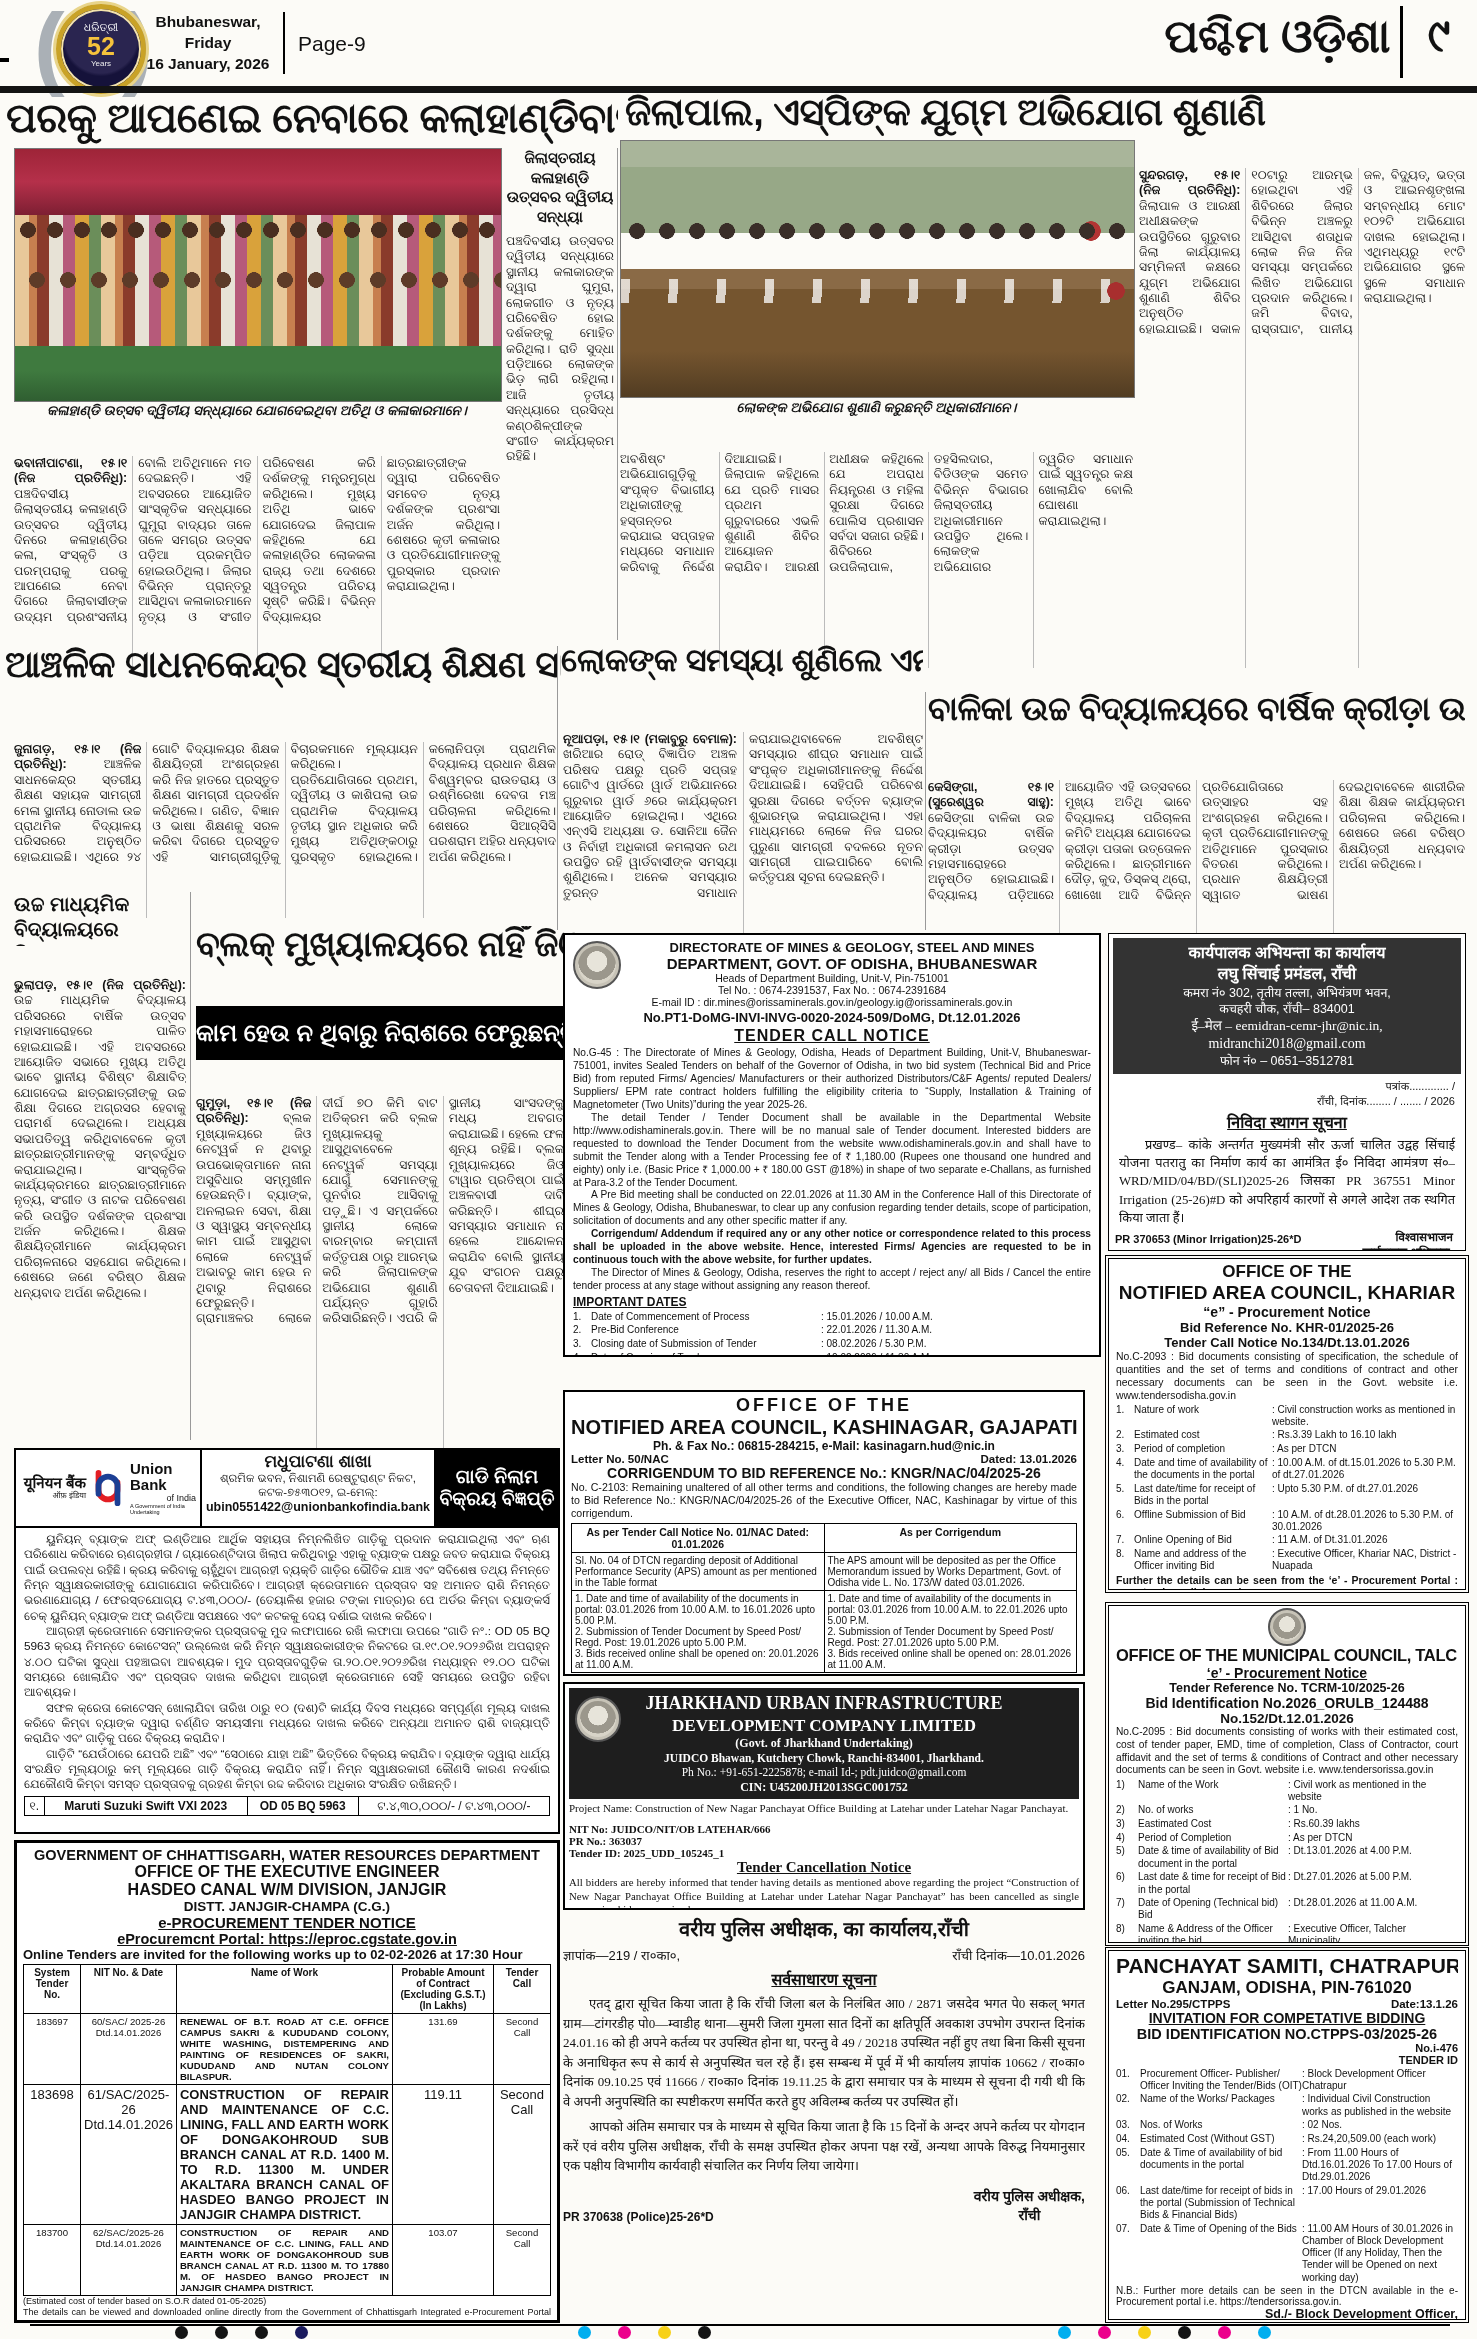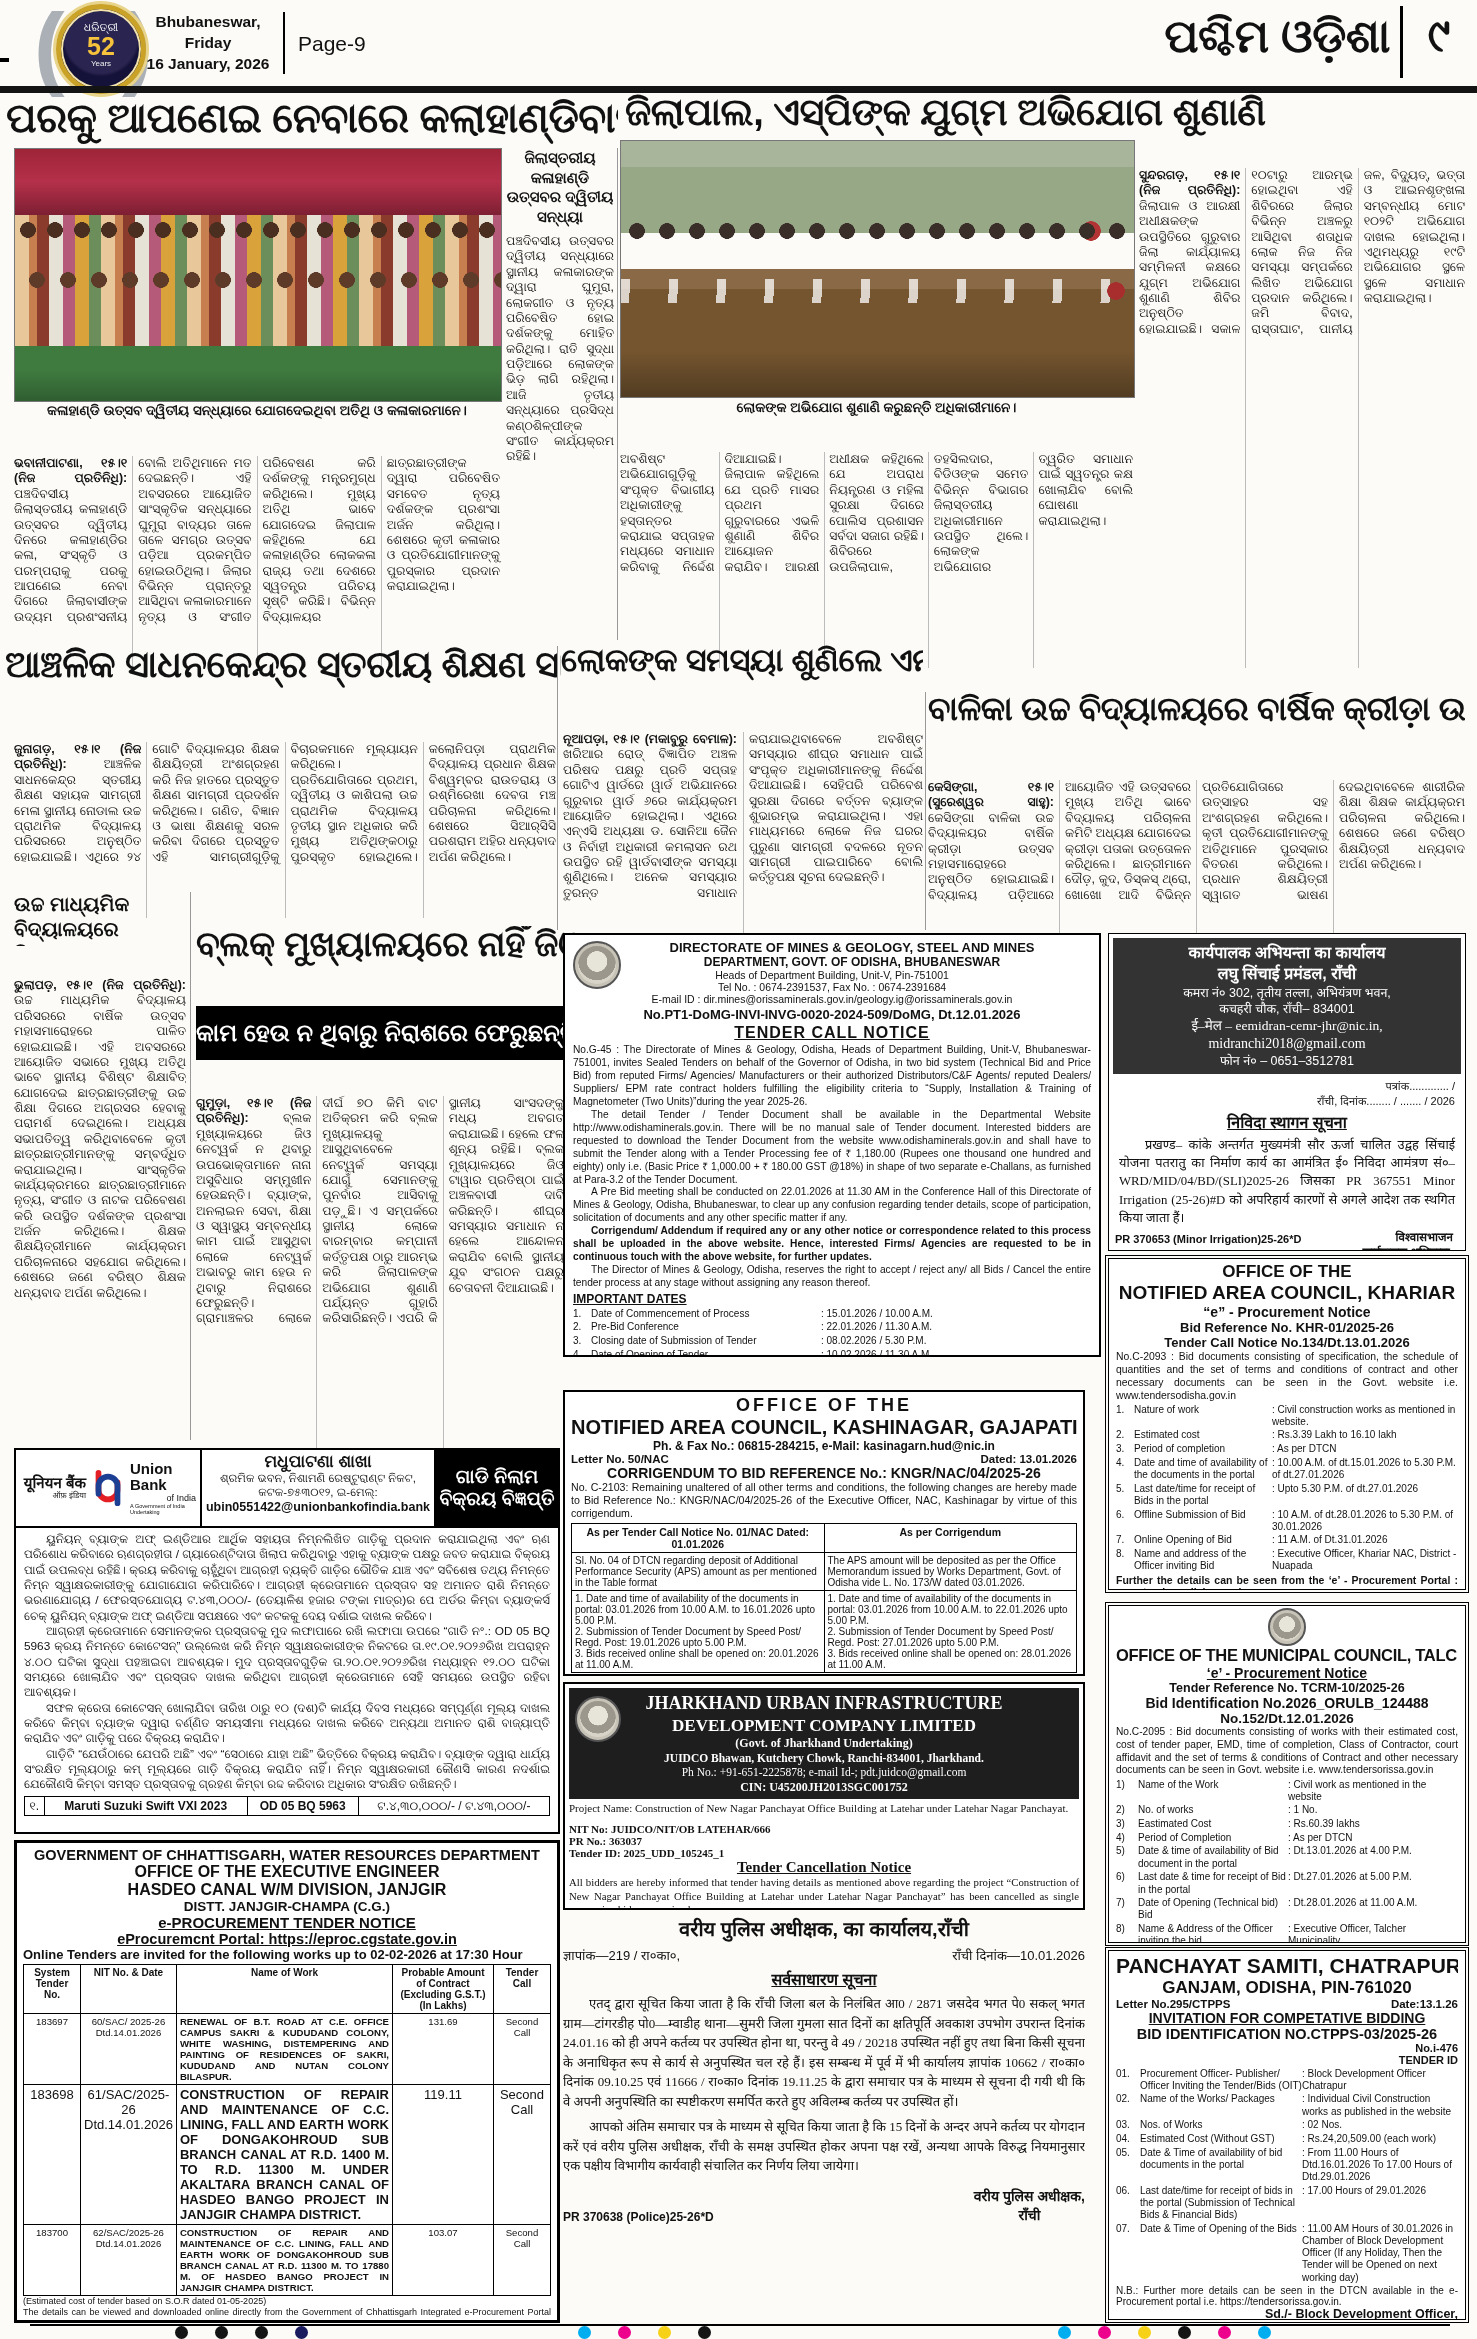--- a/index.html
+++ b/index.html
@@ -12,21 +12,21 @@
   .nowrap{white-space:nowrap;overflow:hidden;}
   .pre{white-space:pre-line;}
   .odia-head{font-weight:800;letter-spacing:-0.5px;line-height:1.05;}
   .dateline{font-weight:bold;}
   .body-text{font-size:12.4px;line-height:1.24;text-align:justify;margin-top:28px;}
   .cols2{column-count:2;column-gap:12px;column-rule:1px solid #bbb;}
   .cols3{column-count:3;column-gap:11px;column-rule:1px solid #bbb;}
   .cols4{column-count:4;column-gap:11px;column-rule:1px solid #bbb;}
   .cols5{column-count:5;column-gap:10px;column-rule:1px solid #bbb;}
   .vrule{width:1px;background:#999;}
-  .caption{font-size:13.5px;font-weight:bold;text-align:center;}
+  .caption{font-size:13.5px;font-weight:bold;text-align:center;font-style:italic;}
   .notice{border:2px solid #000;background:#fff;box-sizing:border-box;padding:5px 8px;overflow:hidden;}
   .dbl{border:1px solid #000;outline:1px solid #000;outline-offset:2px;}
   .split{display:flex;justify-content:space-between;align-items:flex-end;}
   .darkhead{background:#333;color:#fff;text-align:center;padding:5px 4px;line-height:1.3;}
   .emblem{border-radius:50%;border:2px solid #555;background:radial-gradient(circle at 50% 42%,#e7e4da 0 30%,#9b978c 31% 55%,#d8d4c8 56%);box-shadow:inset 0 0 0 3px #c7c3b7;}
   table{border-collapse:collapse;}
   .gridt td,.gridt th{border:1px solid #000;padding:2px 3px;vertical-align:top;}
   .krow{display:flex;font-size:10px;line-height:1.22;margin:1.5px 0;}
   .krow .ksl{width:18px;flex:none;}
   .krow .klbl{width:138px;flex:none;}
@@ -131,21 +131,21 @@
 
   <div class="abs odia-head nowrap" style="left:196px;top:926px;width:412px;height:58px;font-size:35px;">ବ୍ଲକ୍ ମୁଖ୍ୟାଳୟରେ ନାହିଁ ଜିଓ ନେଟ୍‌ୱର୍କ</div>
   <div class="abs nc b nowrap" style="left:196px;top:1006px;width:368px;height:54px;background:#000;color:#fff;font-size:24px;line-height:54px;">କାମ ହେଉ ନ ଥିବାରୁ ନିରାଶରେ ଫେରୁଛନ୍ତି ଉପଭୋକ୍ତା</div>
   <div class="abs body-text cols3" style="left:196px;top:1068px;width:368px;height:372px;">
     <span class="dateline">ଗୁମୁଡ଼ା, ୧୫।୧ (ନିଜ ପ୍ରତିନିଧି): </span><span>ବ୍ଲକ ମୁଖ୍ୟାଳୟରେ ଜିଓ ନେଟ୍‌ୱର୍କ ନ ଥିବାରୁ ଉପଭୋକ୍ତାମାନେ ନାନା ଅସୁବିଧାର ସମ୍ମୁଖୀନ ହେଉଛନ୍ତି। ବ୍ୟାଙ୍କ, ଅନଲାଇନ ସେବା, ଶିକ୍ଷା ଓ ସ୍ୱାସ୍ଥ୍ୟ ସମ୍ବନ୍ଧୀୟ କାମ ପାଇଁ ଆସୁଥିବା ଲୋକେ ନେଟ୍‌ୱର୍କ ଅଭାବରୁ କାମ ହେଉ ନ ଥିବାରୁ ନିରାଶରେ ଫେରୁଛନ୍ତି। ଗ୍ରାମାଞ୍ଚଳର ଲୋକେ ଦୀର୍ଘ ୭୦ କିମି ବାଟ ଅତିକ୍ରମ କରି ବ୍ଲକ ମୁଖ୍ୟାଳୟକୁ ଆସୁଥିବାବେଳେ ନେଟ୍‌ୱର୍କ ସମସ୍ୟା ଯୋଗୁଁ ସେମାନଙ୍କୁ ପୁନର୍ବାର ଆସିବାକୁ ପଡ଼ୁଛି। ଏ ସମ୍ପର୍କରେ ସ୍ଥାନୀୟ ଲୋକେ ବାରମ୍ବାର କମ୍ପାନୀ କର୍ତ୍ତୃପକ୍ଷ ଠାରୁ ଆରମ୍ଭ କରି ଜିଲାପାଳଙ୍କ ଅଭିଯୋଗ ଶୁଣାଣି ପର୍ଯ୍ୟନ୍ତ ଗୁହାରି କରିସାରିଛନ୍ତି। ଏପରି କି ସ୍ଥାନୀୟ ସାଂସଦଙ୍କୁ ମଧ୍ୟ ଅବଗତ କରାଯାଇଛି। ହେଲେ ଫଳ ଶୂନ୍ୟ ରହିଛି। ବ୍ଲକ ମୁଖ୍ୟାଳୟରେ ଜିଓ ଟାୱାର ପ୍ରତିଷ୍ଠା ପାଇଁ ଅଞ୍ଚଳବାସୀ ଦାବି କରିଛନ୍ତି। ଶୀଘ୍ର ସମସ୍ୟାର ସମାଧାନ ନ ହେଲେ ଆନ୍ଦୋଳନ କରାଯିବ ବୋଲି ସ୍ଥାନୀୟ ଯୁବ ସଂଗଠନ ପକ୍ଷରୁ ଚେତାବନୀ ଦିଆଯାଇଛି।</span>
   </div>
 
   <div class="abs notice" style="left:563px;top:933px;width:538px;height:424px;">
     <div class="abs emblem" style="left:8px;top:6px;width:44px;height:44px;"></div>
     <div class="nc b" style="font-size:13px;margin-left:40px;">DIRECTORATE OF MINES &amp; GEOLOGY, STEEL AND MINES</div>
-    <div class="nc b" style="font-size:12px;margin-left:40px;">DEPARTMENT, GOVT. OF ODISHA, BHUBANESWAR</div>
+    <div class="nc b" style="font-size:15px;margin-left:40px;">DEPARTMENT, GOVT. OF ODISHA, BHUBANESWAR</div>
     <div class="nc fs105">Heads of Department Building, Unit-V, Pin-751001</div>
     <div class="nc fs105">Tel No. : 0674-2391537, Fax No. : 0674-2391684</div>
     <div class="nc fs105">E-mail ID : dir.mines@orissaminerals.gov.in/geology.ig@orissaminerals.gov.in</div>
     <div class="nc b fs13" style="margin-top:2px;">No.PT1-DoMG-INVI-INVG-0020-2024-509/DoMG, Dt.12.01.2026</div>
     <div class="nc b undl" style="font-size:16px;letter-spacing:1px;margin:2px 0;">TENDER CALL NOTICE</div>
     <div class="jt" style="font-size:10.2px;line-height:1.27;">No.G-45 : The Directorate of Mines &amp; Geology, Odisha, Heads of Department Building, Unit-V, Bhubaneswar-751001, invites Sealed Tenders on behalf of the Governor of Odisha, in two bid system (Technical Bid and Price Bid) from reputed Firms/ Agencies/ Manufacturers or their authorized Distributors/C&amp;F Agents/ reputed Dealers/ Suppliers/ EPM rate contract holders fulfilling the eligibility criteria to “Supply, Installation &amp; Training of Magnetometer (Two Units)”during the year 2025-26.</div>
     <div class="jt" style="font-size:10.2px;line-height:1.27;text-indent:18px;">The detail Tender / Tender Document shall be available in the Departmental Website http://www.odishaminerals.gov.in. There will be no manual sale of Tender document. Interested bidders are requested to download the Tender Document from the website www.odishaminerals.gov.in and shall have to submit the Tender along with a Tender Processing fee of ₹ 1,180.00 (Rupees one thousand one hundred and eighty) only i.e. (Basic Price ₹ 1,000.00 + ₹ 180.00 GST @18%) in shape of two separate e-Challans, as furnished at Para-3.2 of the Tender Document.</div>
     <div class="jt" style="font-size:10.2px;line-height:1.27;text-indent:18px;">A Pre Bid meeting shall be conducted on 22.01.2026 at 11.30 AM in the Conference Hall of this Directorate of Mines &amp; Geology, Odisha, Bhubaneswar, to clear up any confusion regarding tender details, scope of participation, solicitation of documents and any other specific matter if any.</div>
     <div class="jt b" style="font-size:10.2px;line-height:1.27;text-indent:18px;">Corrigendum/ Addendum if required any or any other notice or correspondence related to this process shall be uploaded in the above website. Hence, interested Firms/ Agencies are requested to be in continuous touch with the above website, for further updates.</div>
     <div class="jt" style="font-size:10.2px;line-height:1.27;text-indent:18px;">The Director of Mines &amp; Geology, Odisha, reserves the right to accept / reject any/ all Bids / Cancel the entire tender process at any stage without assigning any reason thereof.</div>

